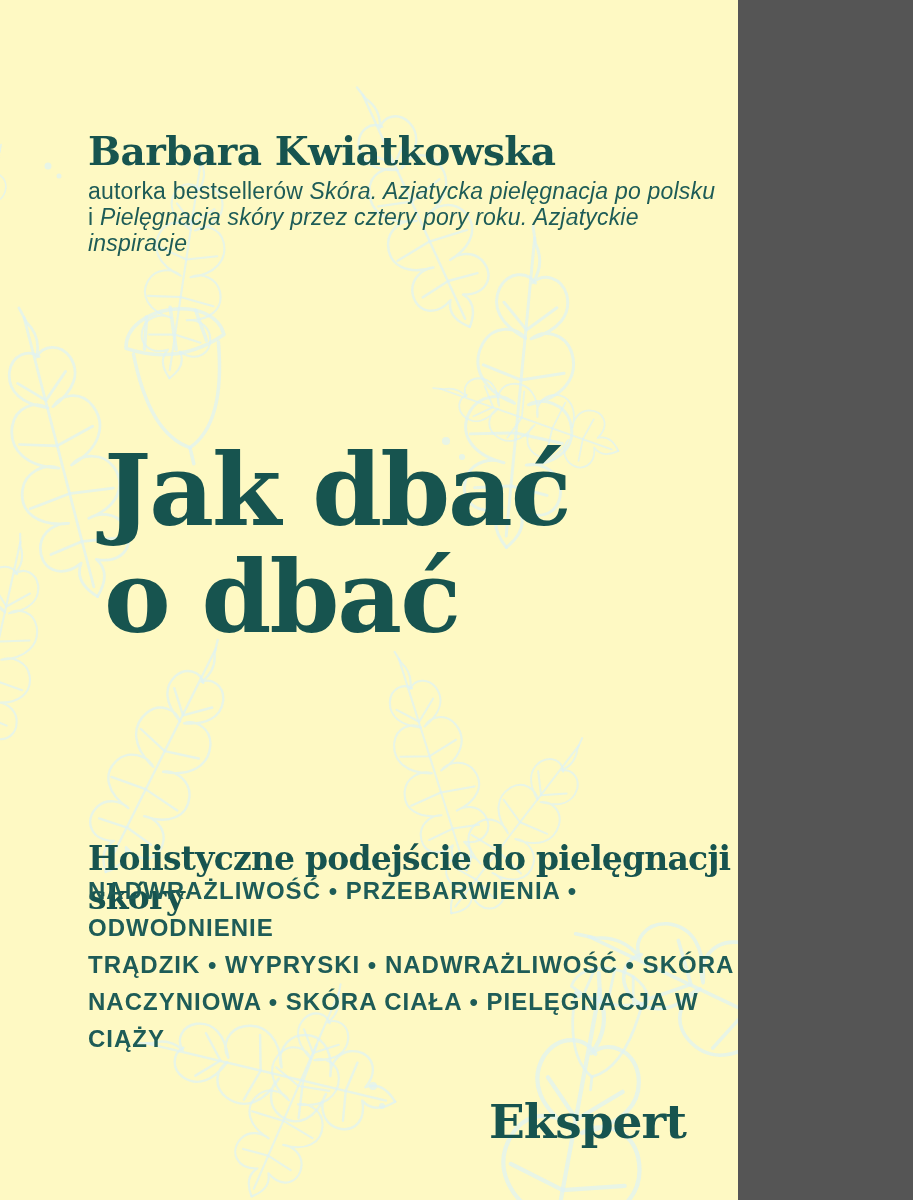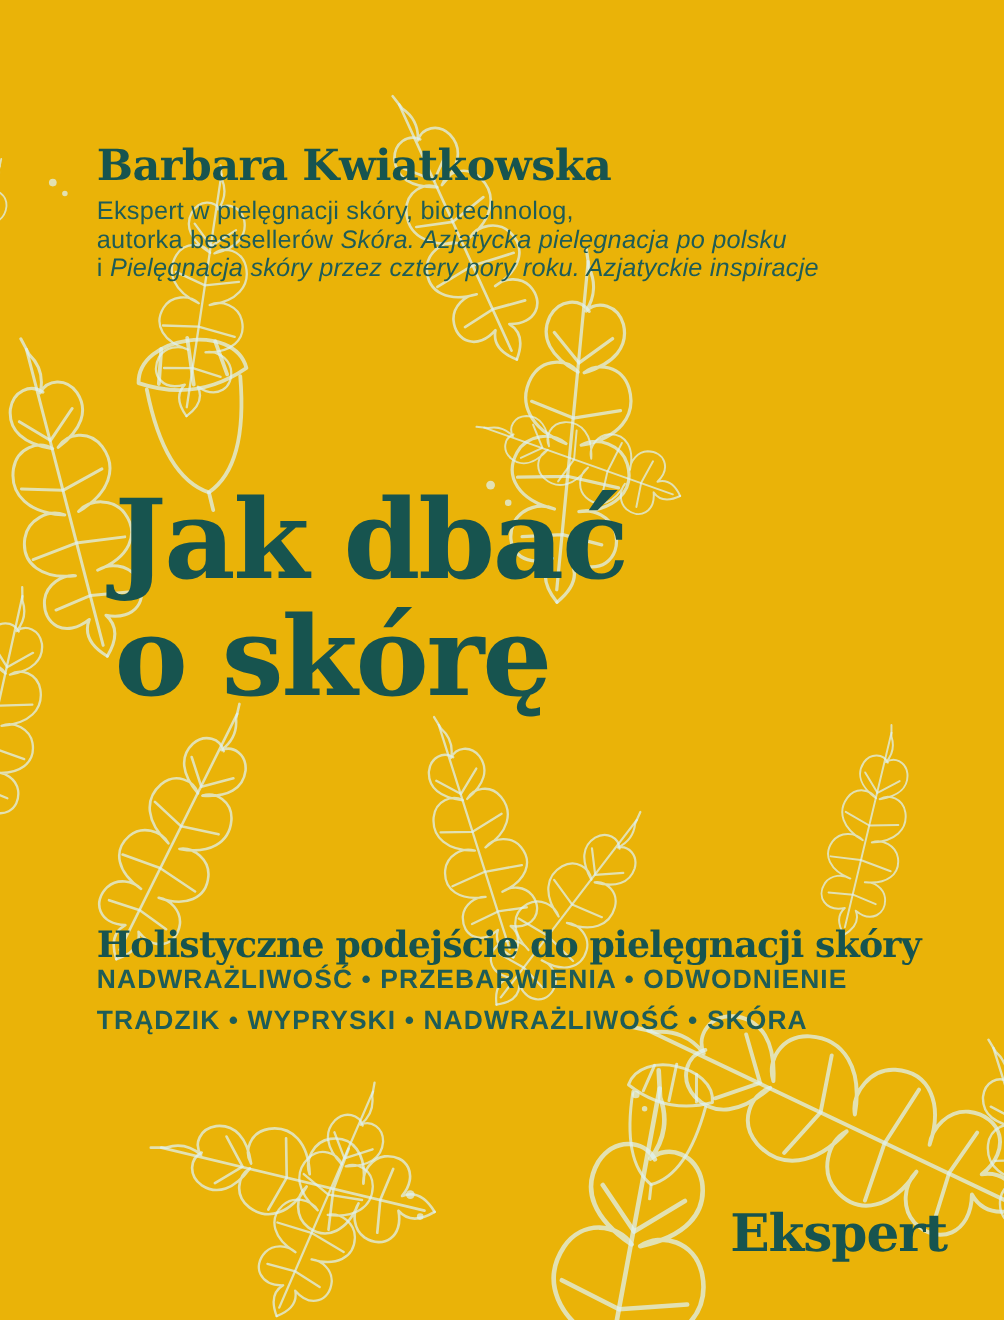--- a/index.html
+++ b/index.html
@@ -1,19 +1,19 @@
 <!DOCTYPE html>
 <html><head>
 <meta charset="utf-8">
 <style>
   html,body{margin:0;padding:0;background:#555;}
   .cover{
     position:relative;
-    width:913px;height:1200px;
-    background:#eab308;
+    width:738px;height:1200px;
+    background:#fef9c3;
     overflow:hidden;
     font-family:"Liberation Sans", sans-serif;
   }
   .decor{position:absolute;inset:0;pointer-events:none;}
   .txt{position:absolute;left:88px;}
   .author-name{
     top:128px;
     font-family:"DejaVu Serif", serif;
     font-weight:bold;
     font-size:39px;
@@ -114,37 +114,35 @@
         <circle cx="578" cy="995" r="3.5"></circle>
           <circle cx="586" cy="1008" r="2.5"></circle>
       </g>
     </g>
   </svg>
 
   <div class="txt author-name">Barbara Kwiatkowska</div>
 
   <div class="txt author-bio">
     <div>
-      <span>Ekspert w pielęgnacji skóry, biotechnolog,</span>
-    </div>
-    <div>
       <span>autorka bestsellerów </span><em>Skóra. Azjatycka pielęgnacja po polsku</em>
     </div>
     <div>
       <span>i </span><em>Pielęgnacja skóry przez cztery pory roku. Azjatyckie inspiracje</em>
     </div>
   </div>
 
   <div class="txt title">
     <div>Jak dbać</div>
-    <div>o skórę</div>
+    <div>o dbać</div>
   </div>
 
   <div class="txt subtitle">Holistyczne podejście do pielęgnacji skóry</div>
 
   <div class="txt topics">
     <div>NADWRAŻLIWOŚĆ • PRZEBARWIENIA • ODWODNIENIE</div>
     <div>TRĄDZIK • WYPRYSKI • NADWRAŻLIWOŚĆ • SKÓRA</div>
+    <div>NACZYNIOWA • SKÓRA CIAŁA • PIELĘGNACJA W CIĄŻY</div>
   </div>
 
   <div class="txt publisher">Ekspert</div>
 
 </div>
 
 </body></html>

